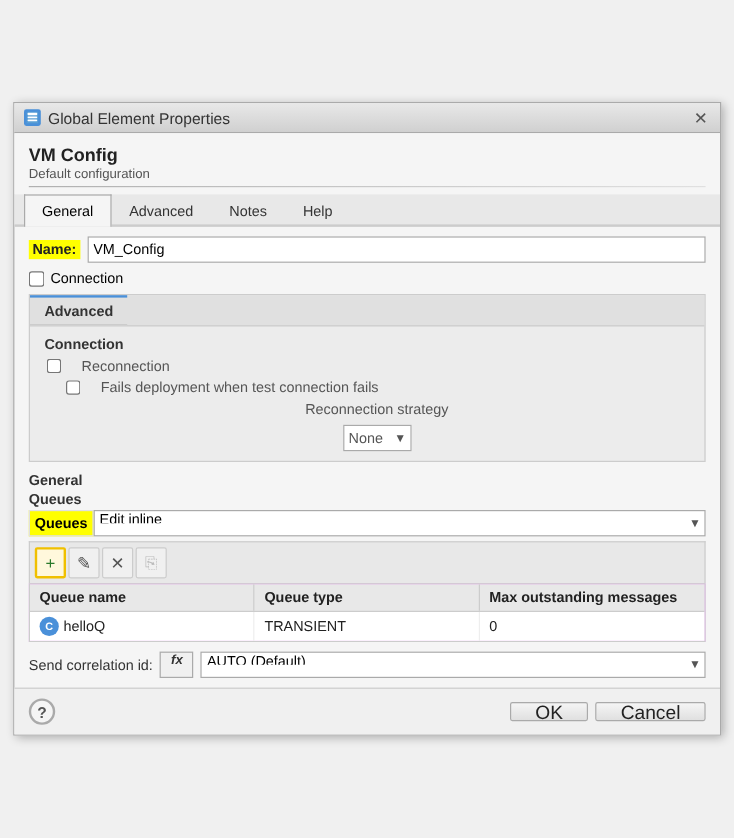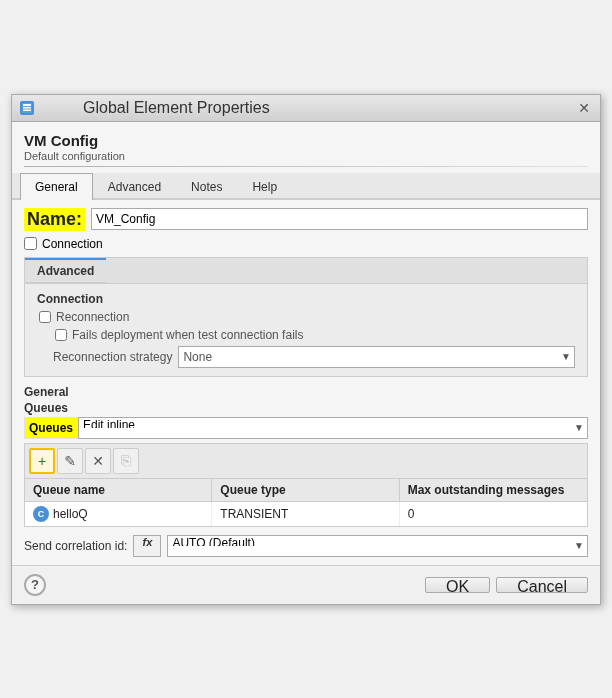--- a/index.html
+++ b/index.html
@@ -44,23 +44,22 @@
       flex-shrink: 0;
     }
 
     .title-bar-icon svg {
       width: 10px;
       height: 10px;
     }
 
     .title-bar-text {
       flex: 1;
-      font-size: 16px;
+      font-size: 13px;
       color: #333;
-      margin-left: 43px;
     }
 
     .title-bar-close {
       width: 16px;
       height: 16px;
       cursor: pointer;
       display: flex;
       align-items: center;
       justify-content: center;
       font-size: 14px;
@@ -196,31 +195,33 @@
     }
 
     .inner-checkbox-row input[type=checkbox] {
       width: 12px;
       height: 12px;
     }
 
     .inner-checkbox-row label {
       font-size: 12px;
       color: #555;
+      margin-left: 12px;
     }
 
     .reconnect-sub {
       padding-left: 16px;
     }
 
     .strategy-row {
       display: flex;
       align-items: center;
       gap: 6px;
       margin-top: 4px;
+      flex-direction: column;
     }
 
     .strategy-label {
       font-size: 12px;
       color: #555;
     }
 
     .select-wrapper {
       flex: 1;
       position: relative;
@@ -454,21 +455,21 @@
       cursor: pointer;
       border: 1px solid #aaa;
       background: linear-gradient(to bottom, #f5f5f5, #e0e0e0);
       color: #222;
       border-radius: 2px;
     }
 
     .name-row-label {
       background: #ffff00;
       font-weight: bold;
-      font-size: 18px;
+      font-size: 12px;
       padding: 1px 3px;
     }
   </style>
 </head>
 <body>
 
 <div class="dialog">
 
   <div class="title-bar">
     <div class="title-bar-icon">

